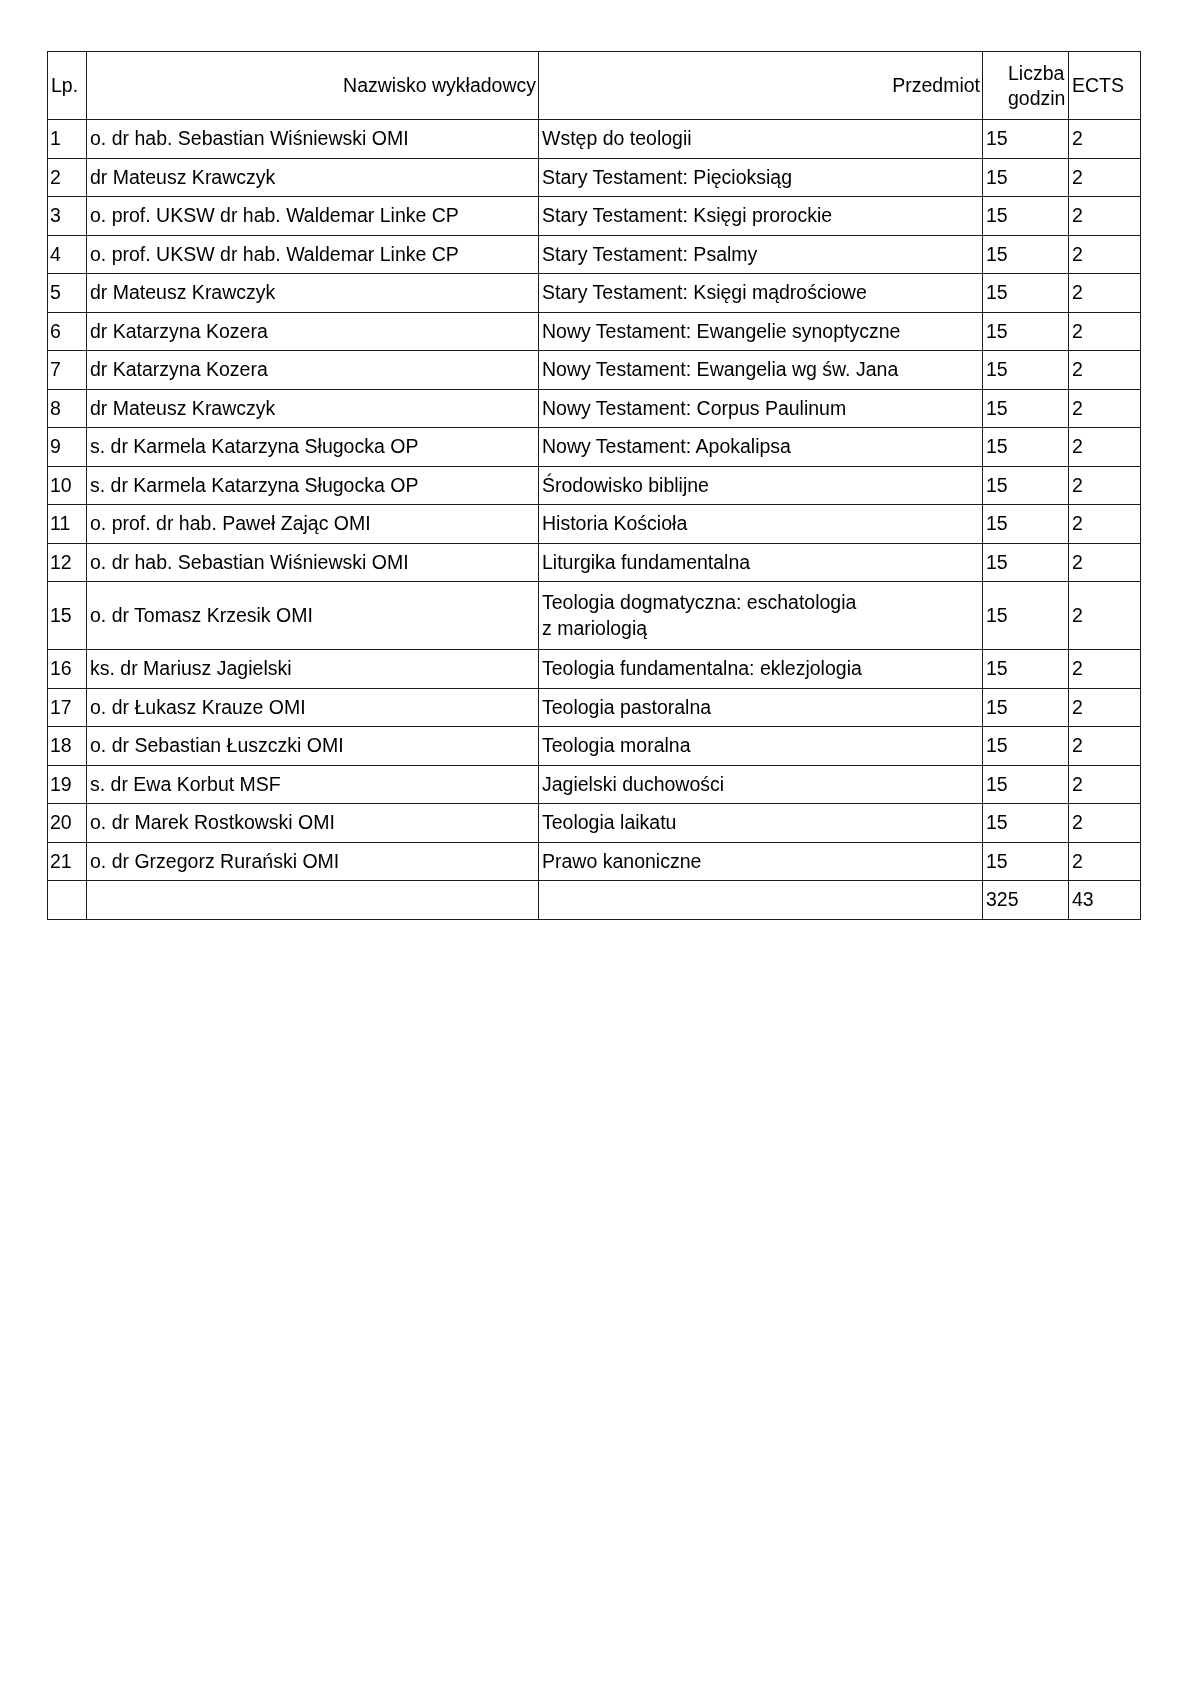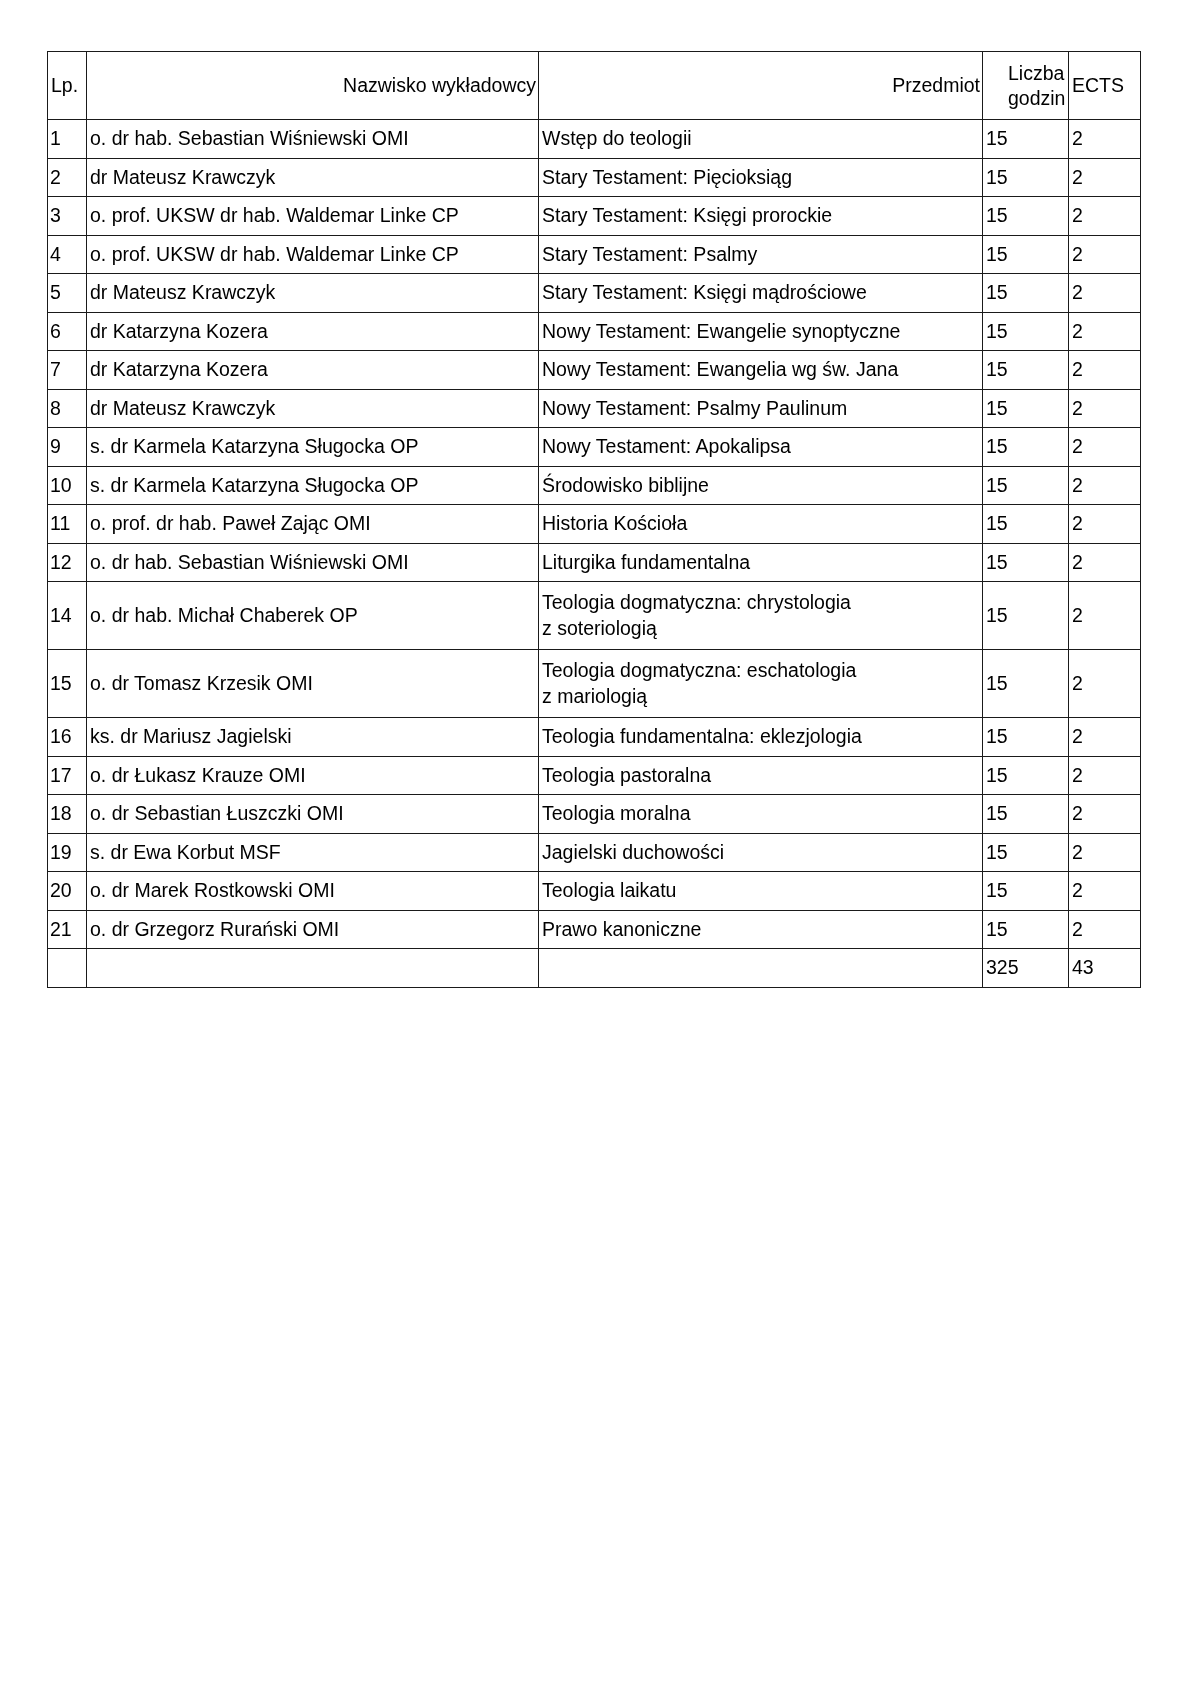--- a/index.html
+++ b/index.html
@@ -144,21 +144,21 @@
         <tr>
           <td class="lp">7</td>
           <td>dr Katarzyna Kozera</td>
           <td class="subject">Nowy Testament: Ewangelia wg św. Jana</td>
           <td>15</td>
           <td>2</td>
         </tr>
         <tr>
           <td class="lp">8</td>
           <td>dr Mateusz Krawczyk</td>
-          <td class="subject">Nowy Testament: Psalmy Paulinum</td>
+          <td class="subject">Nowy Testament: Corpus Paulinum</td>
           <td>15</td>
           <td>2</td>
         </tr>
         <tr>
           <td class="lp">9</td>
           <td>s. dr Karmela Katarzyna Sługocka OP</td>
           <td class="subject">Nowy Testament: Apokalipsa</td>
           <td>15</td>
           <td>2</td>
         </tr>
@@ -173,30 +173,20 @@
           <td class="lp">11</td>
           <td>o. prof. dr hab. Paweł Zając OMI</td>
           <td class="subject">Historia Kościoła</td>
           <td>15</td>
           <td>2</td>
         </tr>
         <tr>
           <td class="lp">12</td>
           <td>o. dr hab. Sebastian Wiśniewski OMI</td>
           <td class="subject">Liturgika fundamentalna</td>
-          <td>15</td>
-          <td>2</td>
-        </tr>
-        <tr class="tall">
-          <td class="lp">14</td>
-          <td>o. dr hab. Michał Chaberek OP</td>
-          <td class="subject wrap">
-            <span class="line">Teologia dogmatyczna: chrystologia</span>
-            <span class="line">z soteriologią</span>
-          </td>
           <td>15</td>
           <td>2</td>
         </tr>
         <tr class="tall">
           <td class="lp">15</td>
           <td>o. dr Tomasz Krzesik OMI</td>
           <td class="subject wrap">
             <span class="line">Teologia dogmatyczna: eschatologia</span>
             <span class="line">z mariologią</span>
           </td>

